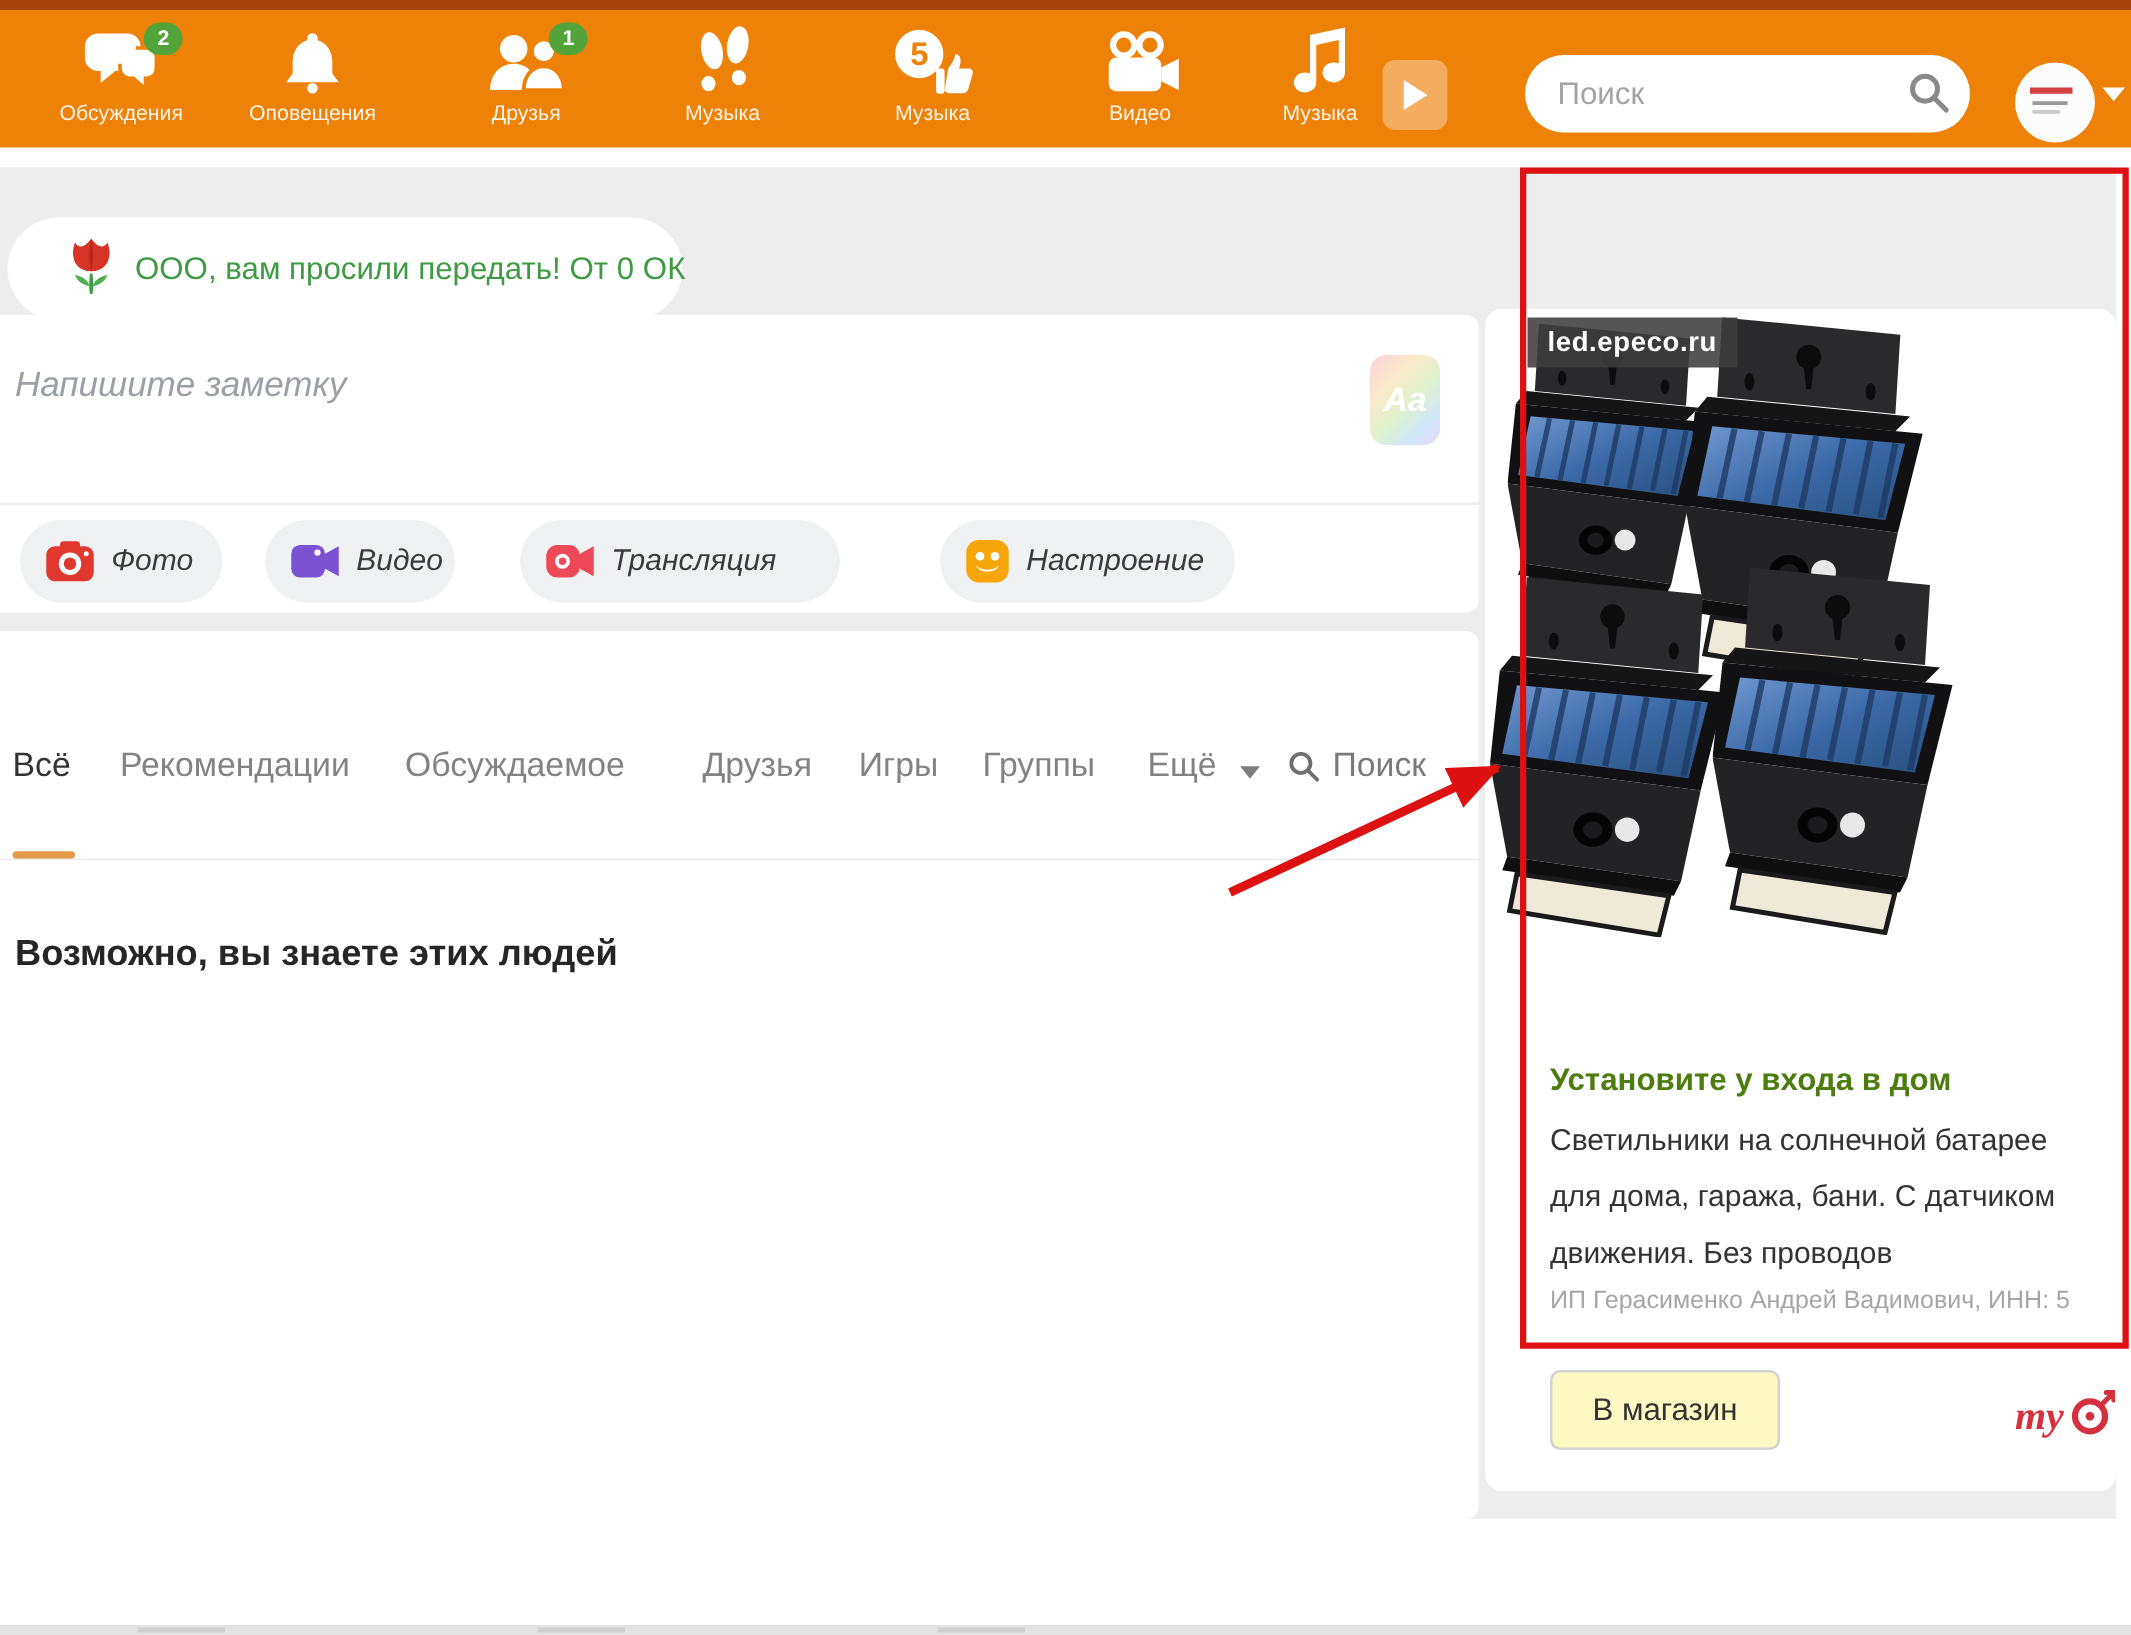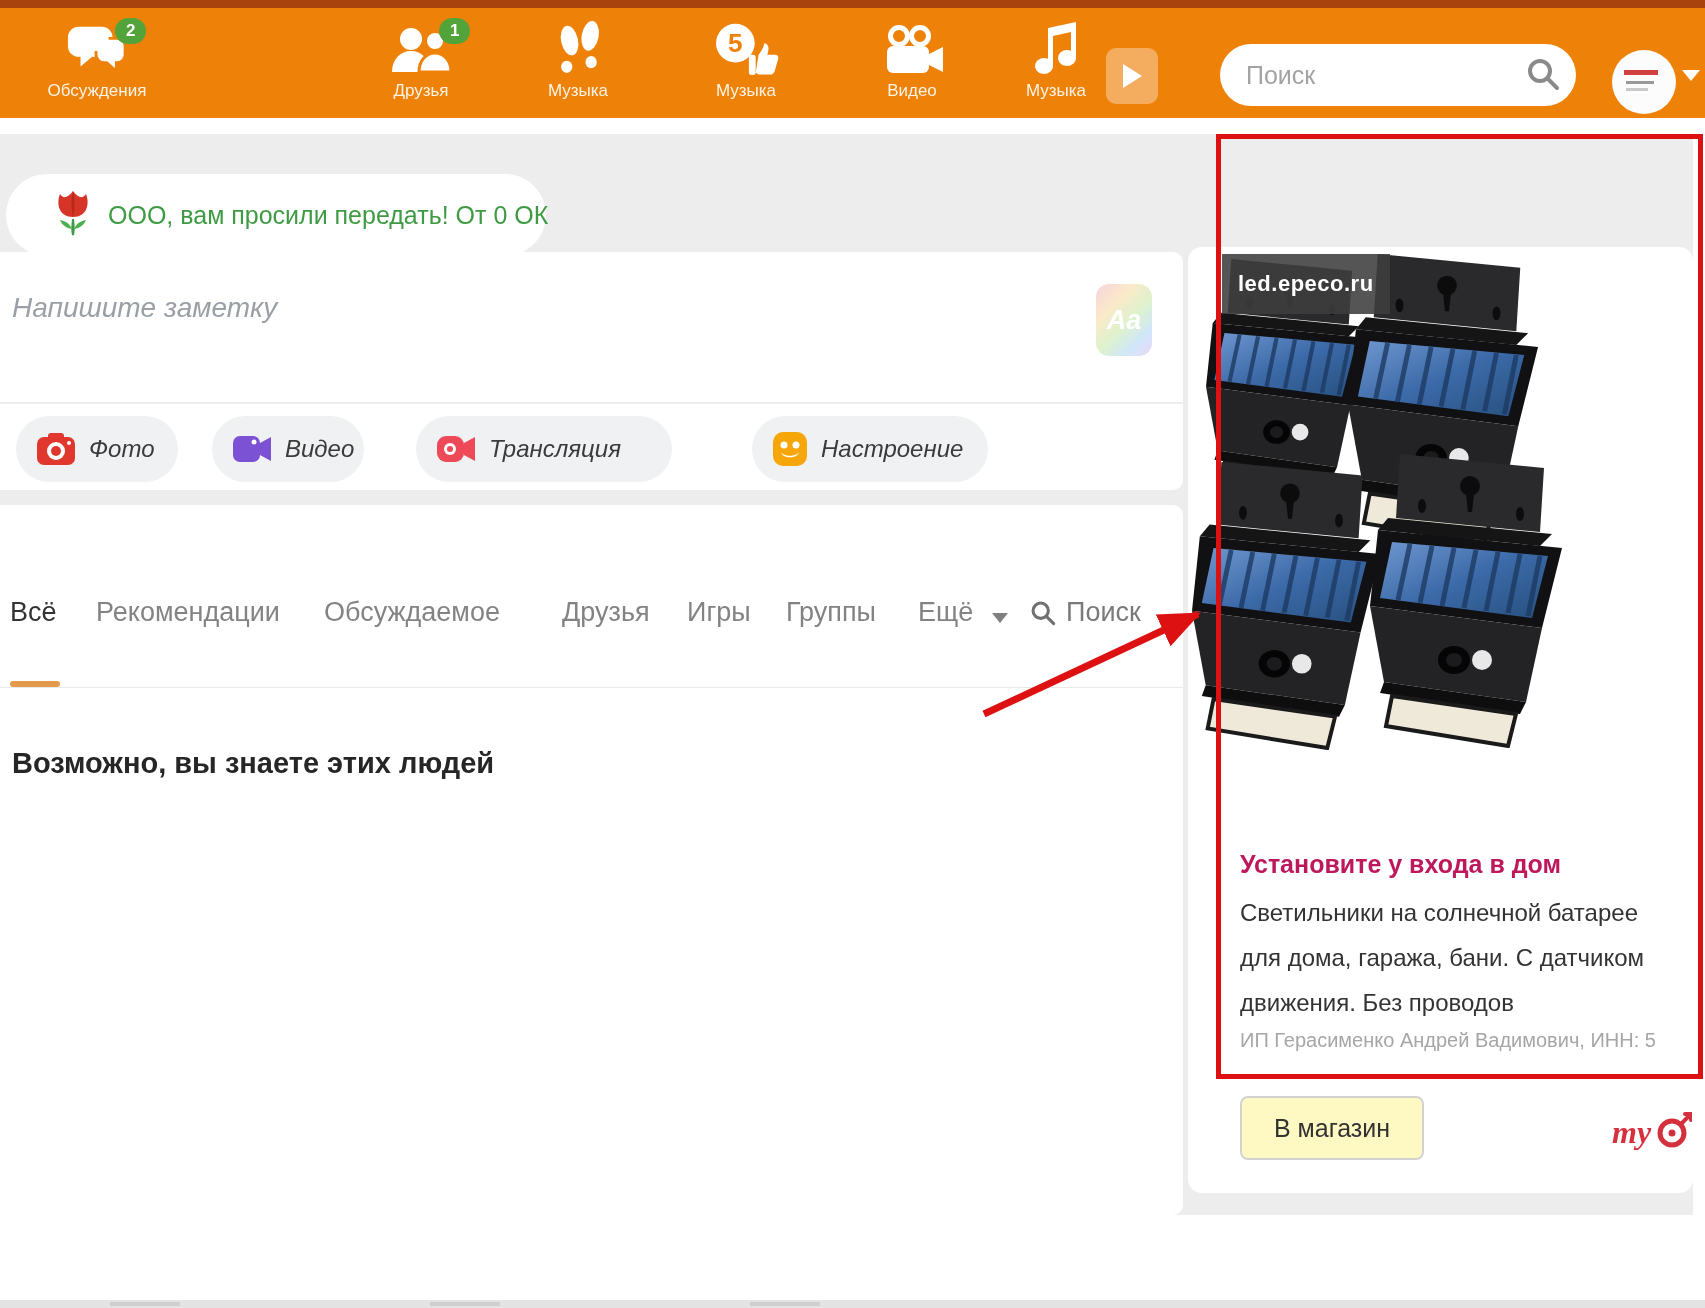--- a/index.html
+++ b/index.html
@@ -60,22 +60,22 @@
   .tab-search { position:absolute; left:1030px; top:92px; display:flex; gap:10px; align-items:center;
                 font-size:27px; color:#7a7a7a; cursor:pointer; }
   .tab-underline { position:absolute; left:10px; top:176px; width:50px; height:6px; background:#e39a4a; border-radius:3px; }
   .tabs-divider { position:absolute; left:0; top:182px; width:1183px; height:1px; background:#e9e9e9; }
   .suggest-heading { position:absolute; left:12px; top:242px; font-size:29px; font-weight:bold; color:#262626; }
 
   
   .ad-card { left:1188px; top:247px; width:505px; height:946px; border-radius:14px; background:#fff; overflow:hidden; cursor:pointer; }
   .lamp { position:absolute; }
   .ad-domain { position:absolute; left:34px; top:7px; background:rgba(62,62,62,.88); color:#fff; font-size:22px;
-               font-weight:bold; padding:17px 16px; letter-spacing:.5px; }
-  .ad-title { position:absolute; left:52px; top:603px; font-size:25px; font-weight:bold; color:#be185d; }
+               font-weight:bold; padding:7px 16px; letter-spacing:.5px; }
+  .ad-title { position:absolute; left:52px; top:603px; font-size:25px; font-weight:bold; color:#4d7c0f; }
   .ad-body { position:absolute; left:52px; top:643px; width:445px; font-size:24px; line-height:45px; color:#333; }
   .ad-disclaimer { position:absolute; left:52px; top:782px; font-size:20px; color:#a6a6a6; white-space:nowrap; }
   .ad-cta { position:absolute; left:52px; top:849px; width:184px; height:64px; background:#fef9c3; border:2px solid #d2d2d2;
             border-radius:8px; font-size:25px; color:#333; display:flex; align-items:center; justify-content:center; cursor:pointer; }
   .mytarget { position:absolute; left:424px; top:858px; cursor:pointer; }
 
   .annotation { left:0; top:0; width:1705px; height:1308px; z-index:50; pointer-events:none; }
 </style>
 </head>
 <body>
@@ -124,20 +124,29 @@
       <div class="nav-icon">
         <svg width="62" height="56" viewBox="0 0 64 56">
             <path fill="#fff" d="M13 4 h24 a11 11 0 0 1 11 11 v9 a11 11 0 0 1 -11 11 h-10 l-12 10 v-10 h-2 a11 11 0 0 1 -11 -11 v-9 a11 11 0 0 1 11 -11 z"></path>
             <path fill="#fff" stroke="#ee8208" stroke-width="3" d="M44 16 h9 a8 8 0 0 1 8 8 v9 a8 8 0 0 1 -8 8 h-1 v9 l-10 -9 h-3 a8 8 0 0 1 -8 -8 v-4"></path>
           </svg>
       </div>
       <div class="nav-label">Обсуждения</div>
       <span class="badge">2</span>
     </div>
 
+    <div class="nav-item" style="left:170px">
+      <div class="nav-icon">
+        <svg width="56" height="56" viewBox="0 0 60 56">
+            <path fill="#fff" d="M30 3 c2.5 0 4.5 2 4.5 4.5 v1.5 c8 2.5 12.5 9.5 12.5 18.5 v10 l5.5 7.5 h-45 l5.5 -7.5 v-10 c0 -9 4.5 -16 12.5 -18.5 v-1.5 c0 -2.5 2 -4.5 4.5 -4.5 z"></path>
+            <circle cx="30" cy="50" r="4.5" fill="#fff"></circle>
+          </svg>
+      </div>
+      <div class="nav-label">Оповещения</div>
+    </div>
 
     <div class="nav-item" style="left:341px">
       <div class="nav-icon">
         <svg width="64" height="56" viewBox="0 0 64 52">
             <circle cx="22" cy="15" r="11" fill="#fff"></circle>
             <path fill="#fff" d="M3 48 c0 -13 8.5 -21 19 -21 s19 8 19 21 z"></path>
             <circle cx="46" cy="17" r="9.5" fill="#fff" stroke="#ee8208" stroke-width="3"></circle>
             <path fill="#fff" stroke="#ee8208" stroke-width="3" d="M30 48 c0 -11.5 7 -19 16 -19 s16 7.5 16 19 z"></path>
           </svg>
       </div>

